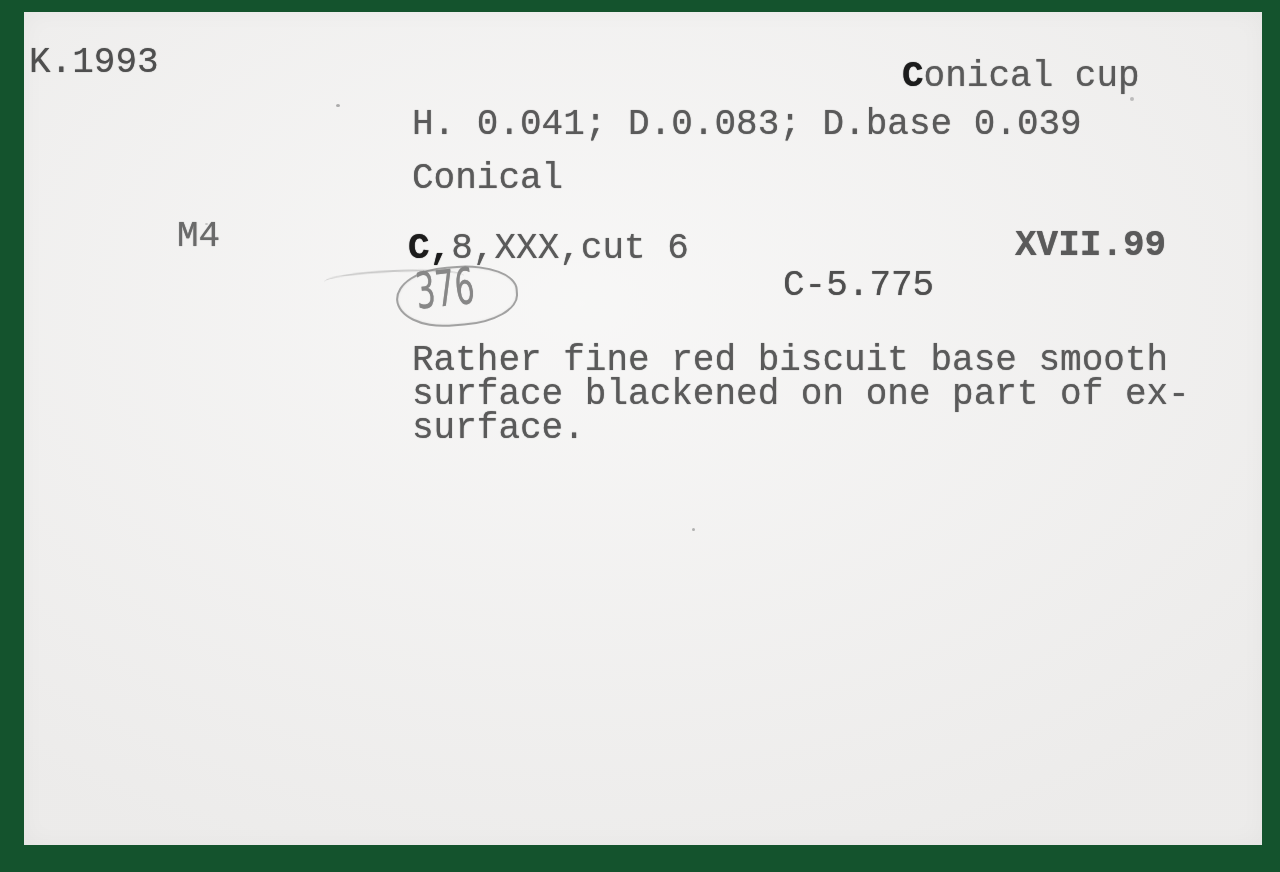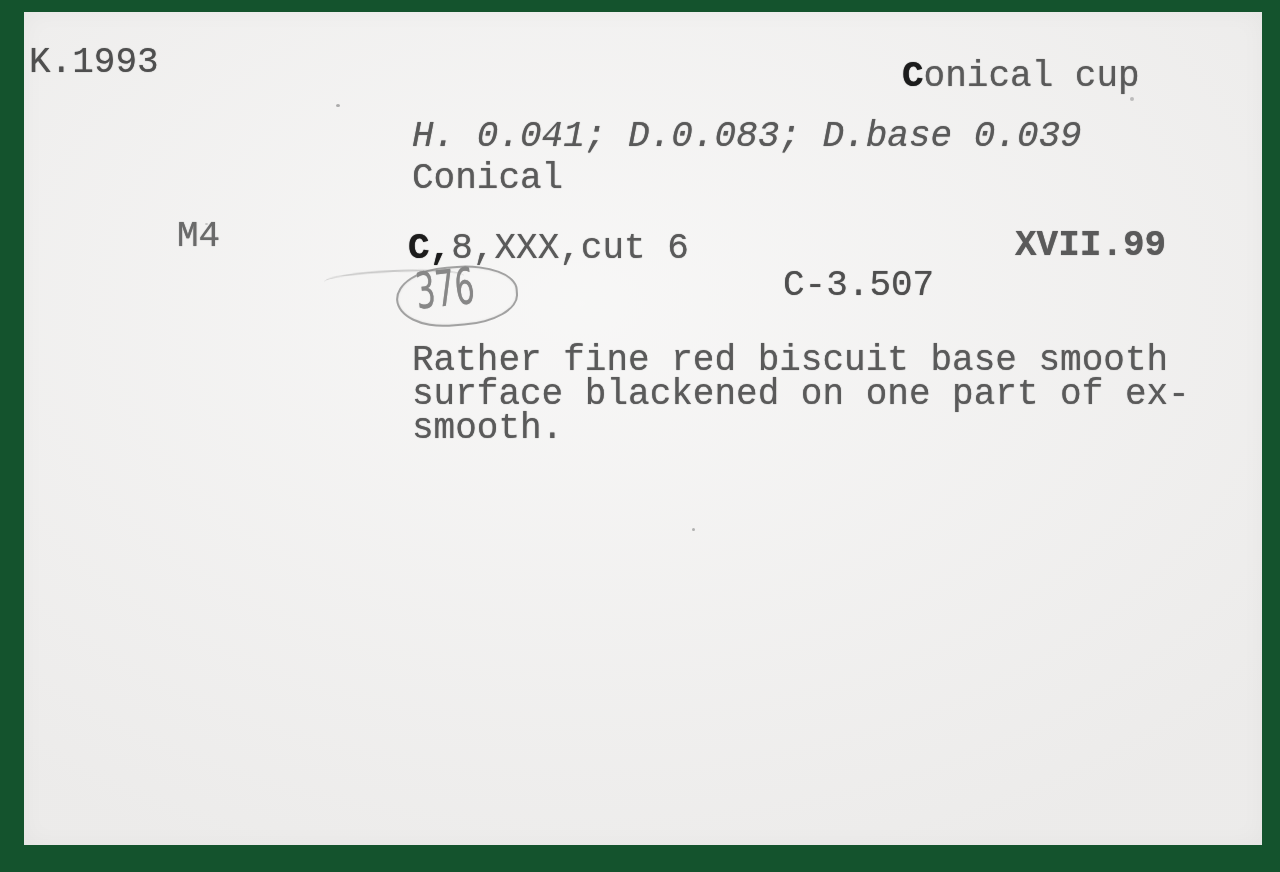--- a/index.html
+++ b/index.html
@@ -81,41 +81,41 @@
 </head>
 <body>
 
 <div class="scan">
   <div class="card">
 
     <div class="typed ink-dark" style="left:5px;top:34px;">K.1993</div>
 
     <div class="typed ink-mid overstrike-first" style="left:878px;top:32px;margin-top:16px;">Conical cup</div>
 
-    <div class="typed ink-mid" style="left:388px;top:108px;font-style:italic;">H. 0.041; D.0.083; D.base 0.039</div>
+    <div class="typed ink-mid" style="left:388px;top:96px;">H. 0.041; D.0.083; D.base 0.039</div>
 
     <div class="typed ink-mid" style="left:388px;top:150px;">Conical</div>
 
     <div class="typed ink-light" style="left:153px;top:208px;">M4</div>
 
     <div class="typed ink-mid overstrike-first" style="left:384px;top:220px;">C,8,XXX,cut 6</div>
 
     <div class="typed ink-mid" style="left:991px;top:217px;font-weight:bold;">XVII.99</div>
 
-    <div class="typed ink-dark" style="left:759px;top:257px;">C-3.507</div>
+    <div class="typed ink-dark" style="left:759px;top:257px;">C-5.775</div>
 
     <div class="pencil-smudge"></div>
 
     <div class="pencil-oval"></div>
 
     <div class="pencil-number">376</div>
 
     <div class="typed ink-mid desc-line" style="top:332px;">Rather fine red biscuit base smooth</div>
     <div class="typed ink-mid desc-line" style="top:366px;">surface blackened on one part of ex-</div>
-    <div class="typed ink-mid desc-line" style="top:400px;">smooth.</div>
+    <div class="typed ink-mid desc-line" style="top:400px;">surface.</div>
 
     <div class="speck s1"></div>
     <div class="speck s2"></div>
     <div class="speck s3"></div>
     <div class="speck s4"></div>
 
   </div>
 </div>
 
 </body></html>

